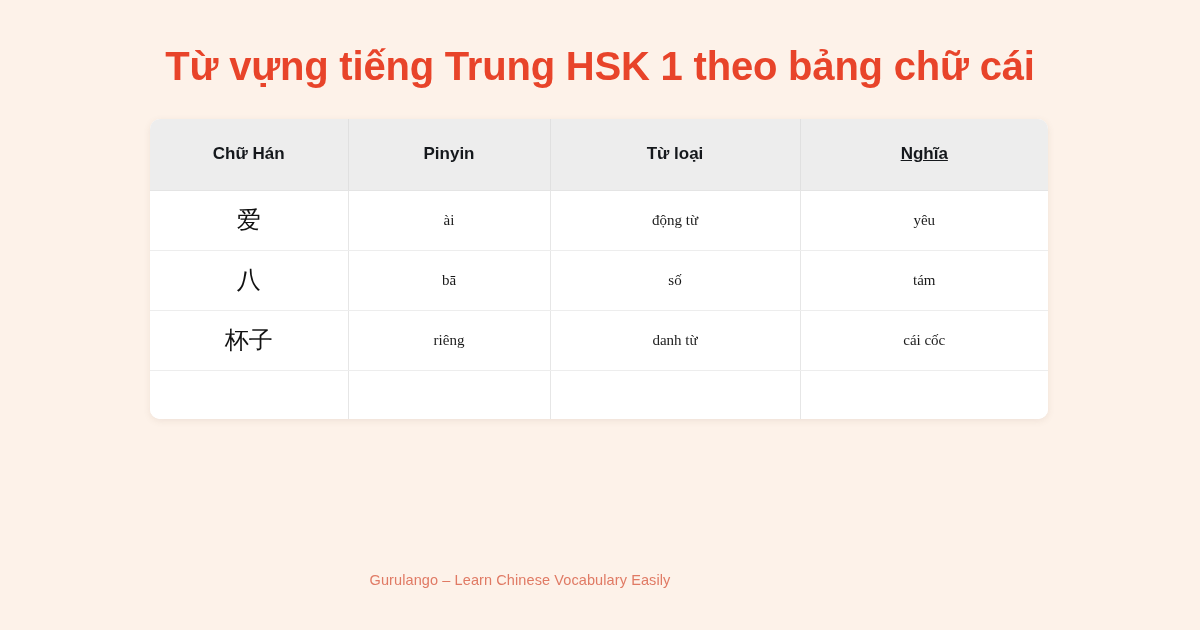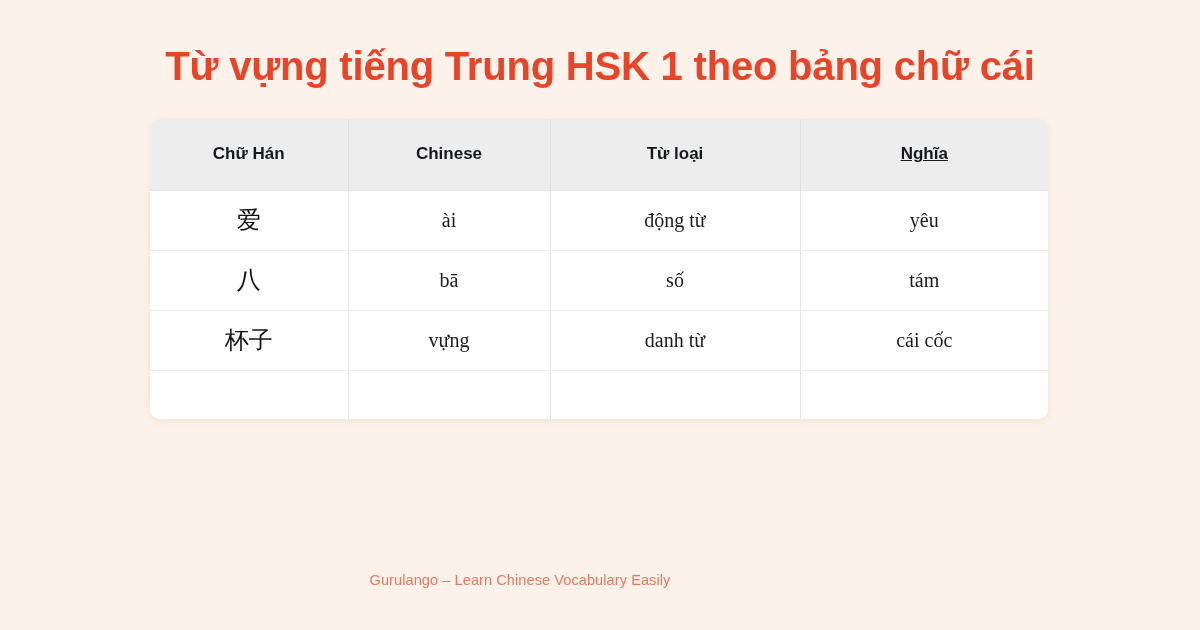--- a/index.html
+++ b/index.html
@@ -73,21 +73,21 @@
     vertical-align: middle;
     border-right: 1px solid #e0e0e0;
     border-bottom: 1px solid #e4e4e4;
   }
   thead th:last-child { border-right: none; text-decoration: underline; }
 
   tbody td {
     height: 60px;
     background: #ffffff;
     font-family: "Liberation Serif", serif;
-    font-size: 20px;
+    font-size: 15px;
     color: #1b1b1b;
     text-align: center;
     vertical-align: middle;
     border-right: 1px solid #e6e6e6;
     border-bottom: 1px solid #ededed;
   }
   tbody td:last-child { border-right: none; }
   tbody tr:last-child td { border-bottom: none; }
 
   tbody td.hanzi {
@@ -127,41 +127,41 @@
     <table class="vocab">
       <colgroup>
         <col class="c-han">
           <col class="c-pinyin">
           <col class="c-type">
           <col class="c-mean">
       </colgroup>
       <thead>
         <tr>
           <th>Chữ Hán</th>
-          <th>Chinese</th>
+          <th>Pinyin</th>
           <th>Từ loại</th>
           <th>Nghĩa</th>
         </tr>
       </thead>
       <tbody>
         <tr>
           <td class="hanzi">爱</td>
           <td>ài</td>
           <td>động từ</td>
           <td>yêu</td>
         </tr>
         <tr>
           <td class="hanzi">八</td>
           <td>bā</td>
           <td>số</td>
           <td>tám</td>
         </tr>
         <tr>
           <td class="hanzi">杯子</td>
-          <td>vựng</td>
+          <td>riêng</td>
           <td>danh từ</td>
           <td>cái cốc</td>
         </tr>
         <tr class="filler-row">
           <td></td>
           <td></td>
           <td></td>
           <td></td>
         </tr>
       </tbody>

